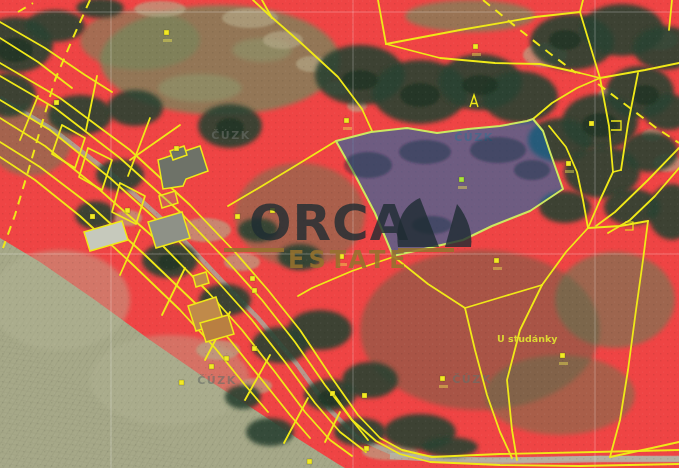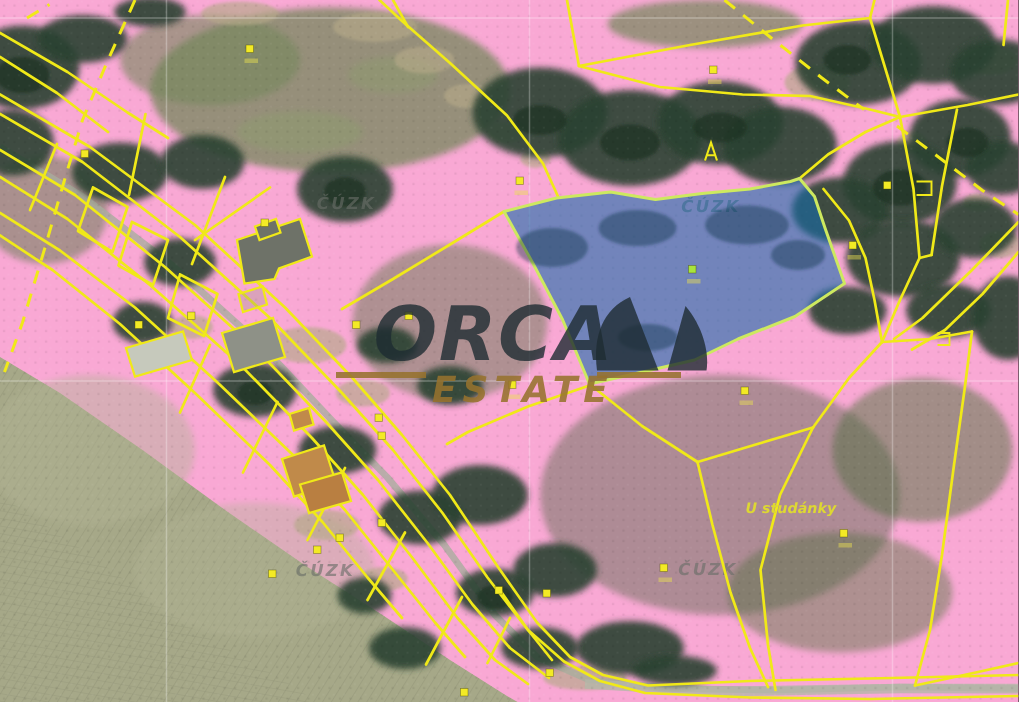--- a/index.html
+++ b/index.html
@@ -7,21 +7,21 @@
          font-family:"DejaVu Sans",sans-serif;}
   .stage svg{display:block;position:absolute;left:0;top:0;}
   text.cuzk{font-size:11px;font-weight:bold;letter-spacing:1.5px;fill:rgba(105,110,104,0.62);}
   text.place{font-size:9.5px;font-weight:bold;fill:#ddd733;}
   text.orca{font-size:50px;font-weight:bold;letter-spacing:1px;fill:rgba(30,44,50,0.80);}
   text.estate{font-size:24px;font-weight:bold;letter-spacing:4px;fill:rgba(150,114,45,0.88);}
 </style>
 </head>
 <body>
 
-<div class="stage" style="background:#f9a8d4;font-style:italic;">
+<div class="stage" style="background:#ef4444;">
   <svg id="map-svg" width="679" height="468" viewBox="0 0 679 468" xmlns="http://www.w3.org/2000/svg">
     <defs>
       <filter id="soft" x="-40%" y="-40%" width="180%" height="180%">
         <feGaussianBlur stdDeviation="2.2"></feGaussianBlur>
       </filter>
       <filter id="soft1" x="-40%" y="-40%" width="180%" height="180%">
         <feGaussianBlur stdDeviation="1.1"></feGaussianBlur>
       </filter>
       <pattern id="stripeA" width="5" height="5" patternUnits="userSpaceOnUse" patternTransform="rotate(32)">
         <line x1="0" y1="0" x2="0" y2="5" stroke="#8f9175" stroke-width="1.4" opacity="0.5"></line>

